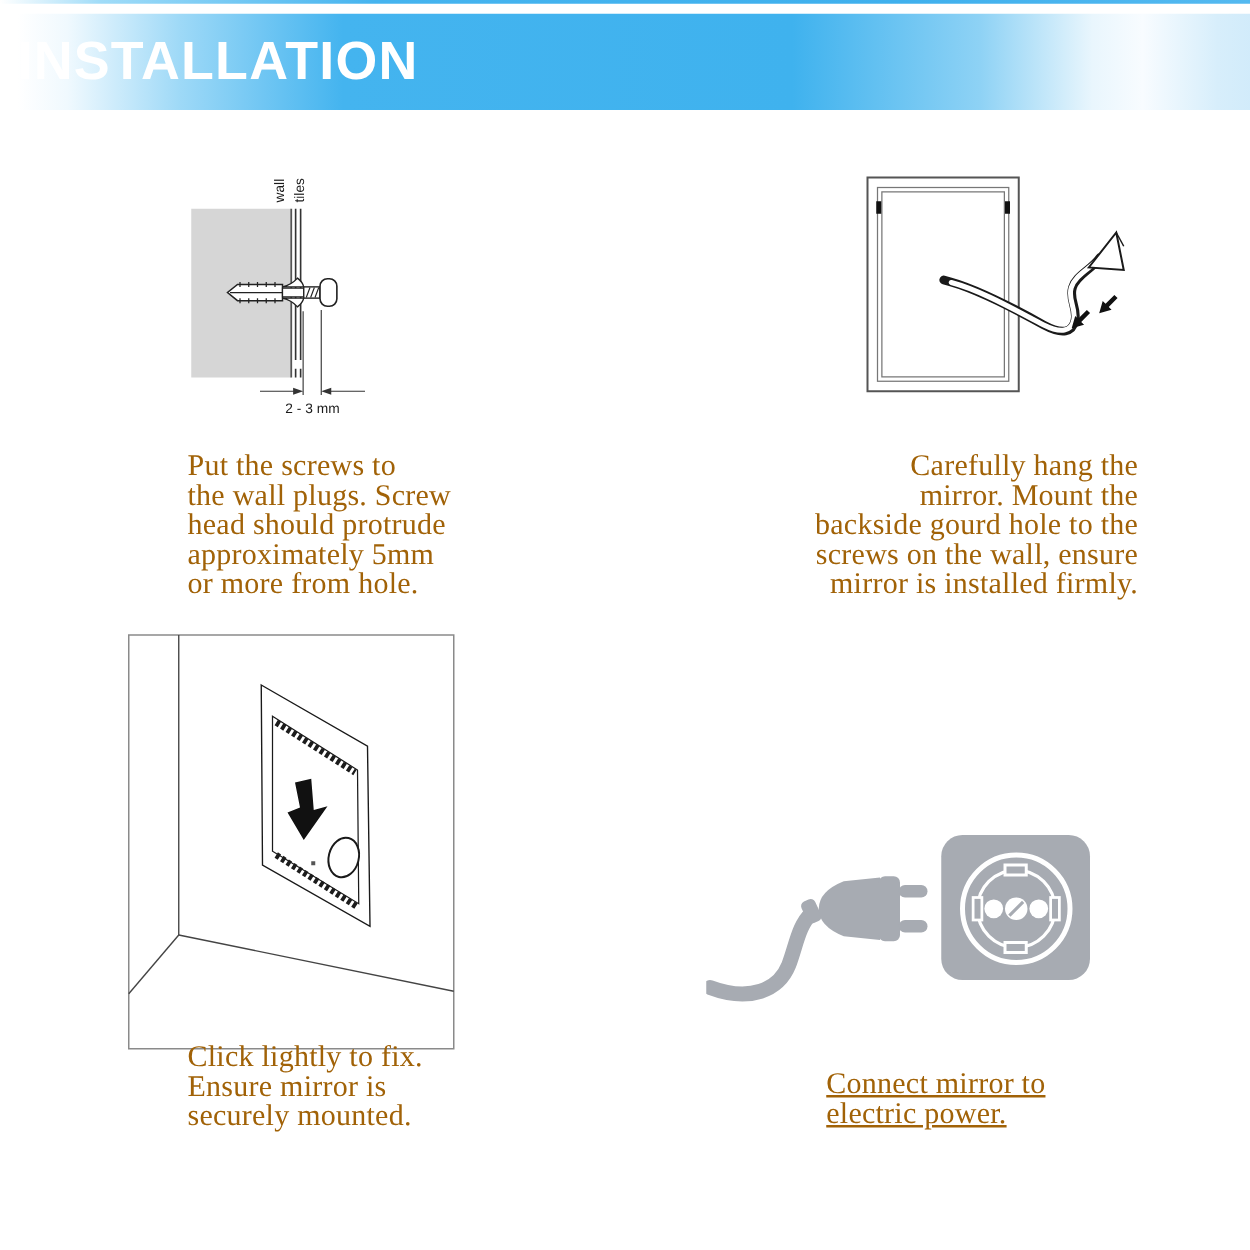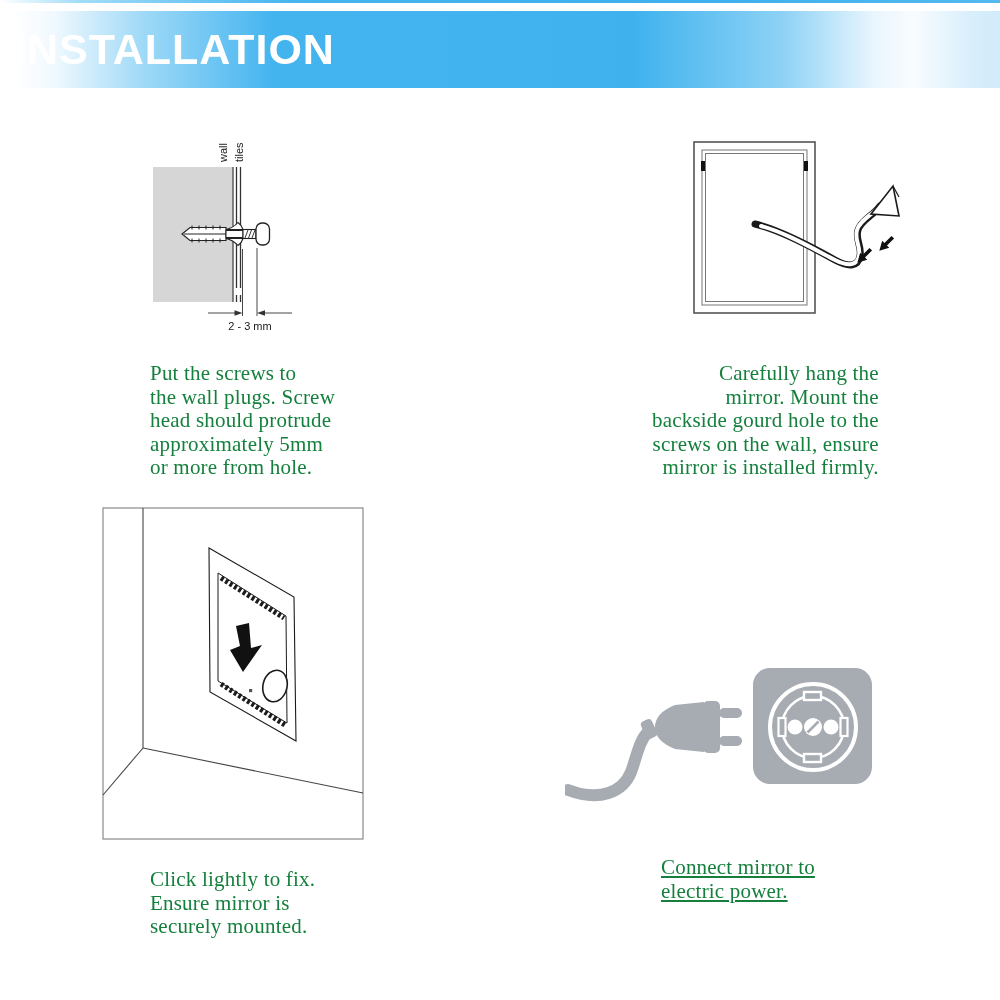--- a/index.html
+++ b/index.html
@@ -19,26 +19,26 @@
     background:linear-gradient(90deg,
       #ffffff 0%, #f0f9fe 4%, #9ed9f7 13%, #44b4ef 26%, #3fb2ee 62%,
       #8ed2f5 77%, #e9f6fd 86%, #f8fcff 90%, #d7eefb 96%, #cfeafa 100%);
   }
   .banner-title{
     font-family:"Liberation Sans", sans-serif;font-weight:bold;
     font-size:43px;color:#ffffff;letter-spacing:1px;
   }
   
   .step-text{
-    position:absolute;font-size:21px;line-height:23.5px;color:#15803d;
+    position:absolute;font-size:24px;line-height:23.5px;color:#a16207;
     white-space:pre-line;letter-spacing:0.2px;
   }
   #text-1{left:150px;top:362px;}
   #text-2{left:652px;top:362px;text-align:right;}
-  #text-3{left:150px;top:868px;}
+  #text-3{left:150px;top:835px;}
   #text-4{left:661px;top:856px;text-decoration:underline;}
   
   .diagram{position:absolute;}
   #diagram-1{left:130px;top:118px;}
   #diagram-2{left:630px;top:118px;}
   #diagram-3{left:100px;top:505px;}
   #diagram-4{left:565px;top:640px;}
   svg{display:block;}
   .svg-label{
     font-family:"Liberation Sans", sans-serif;font-size:11px;fill:#1a1a1a;

